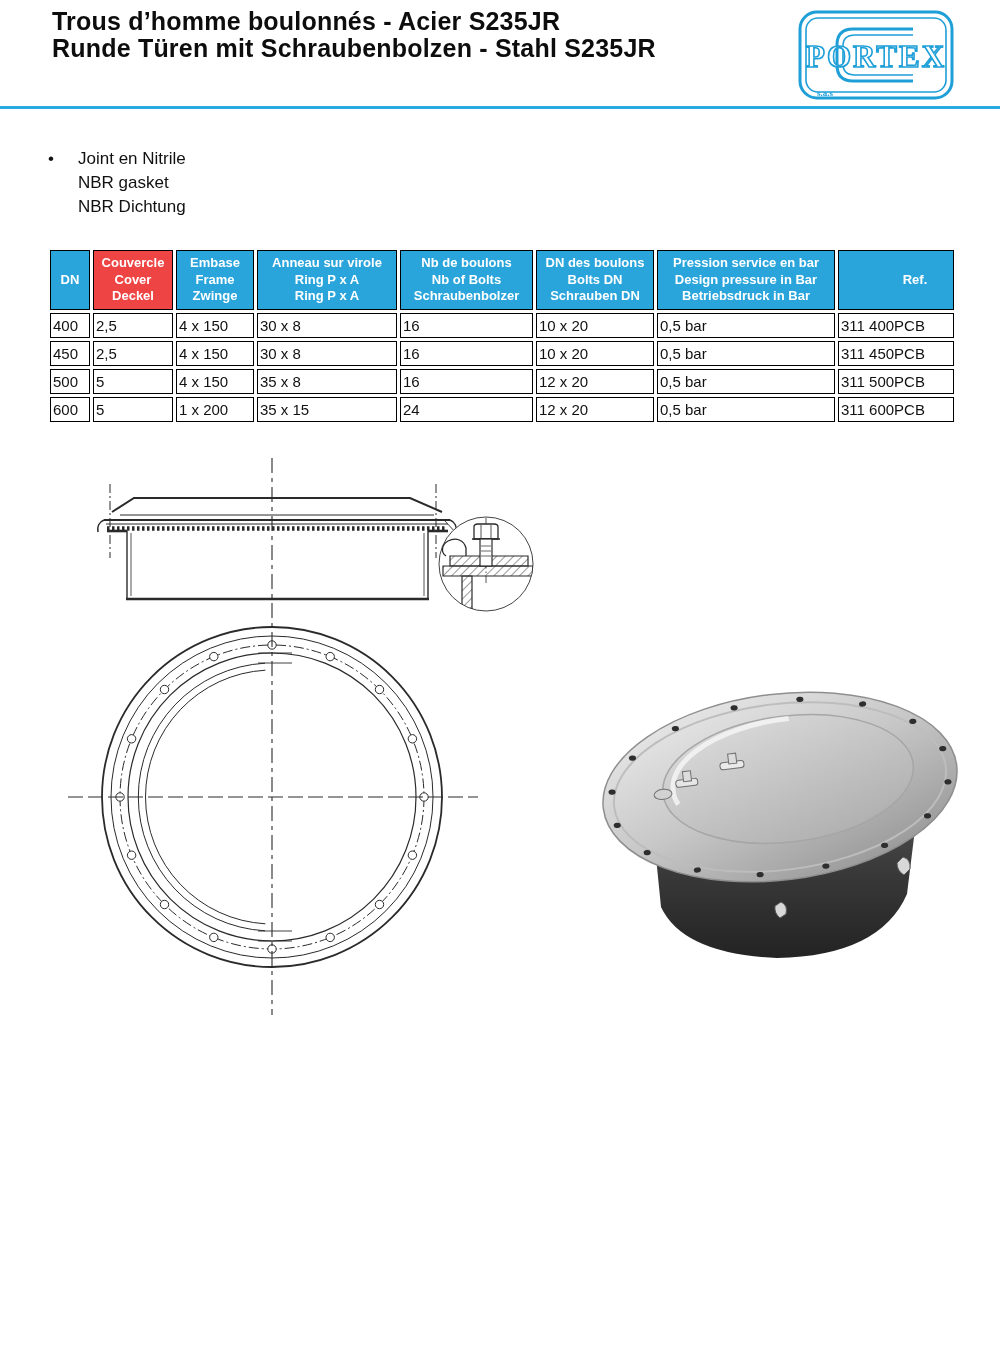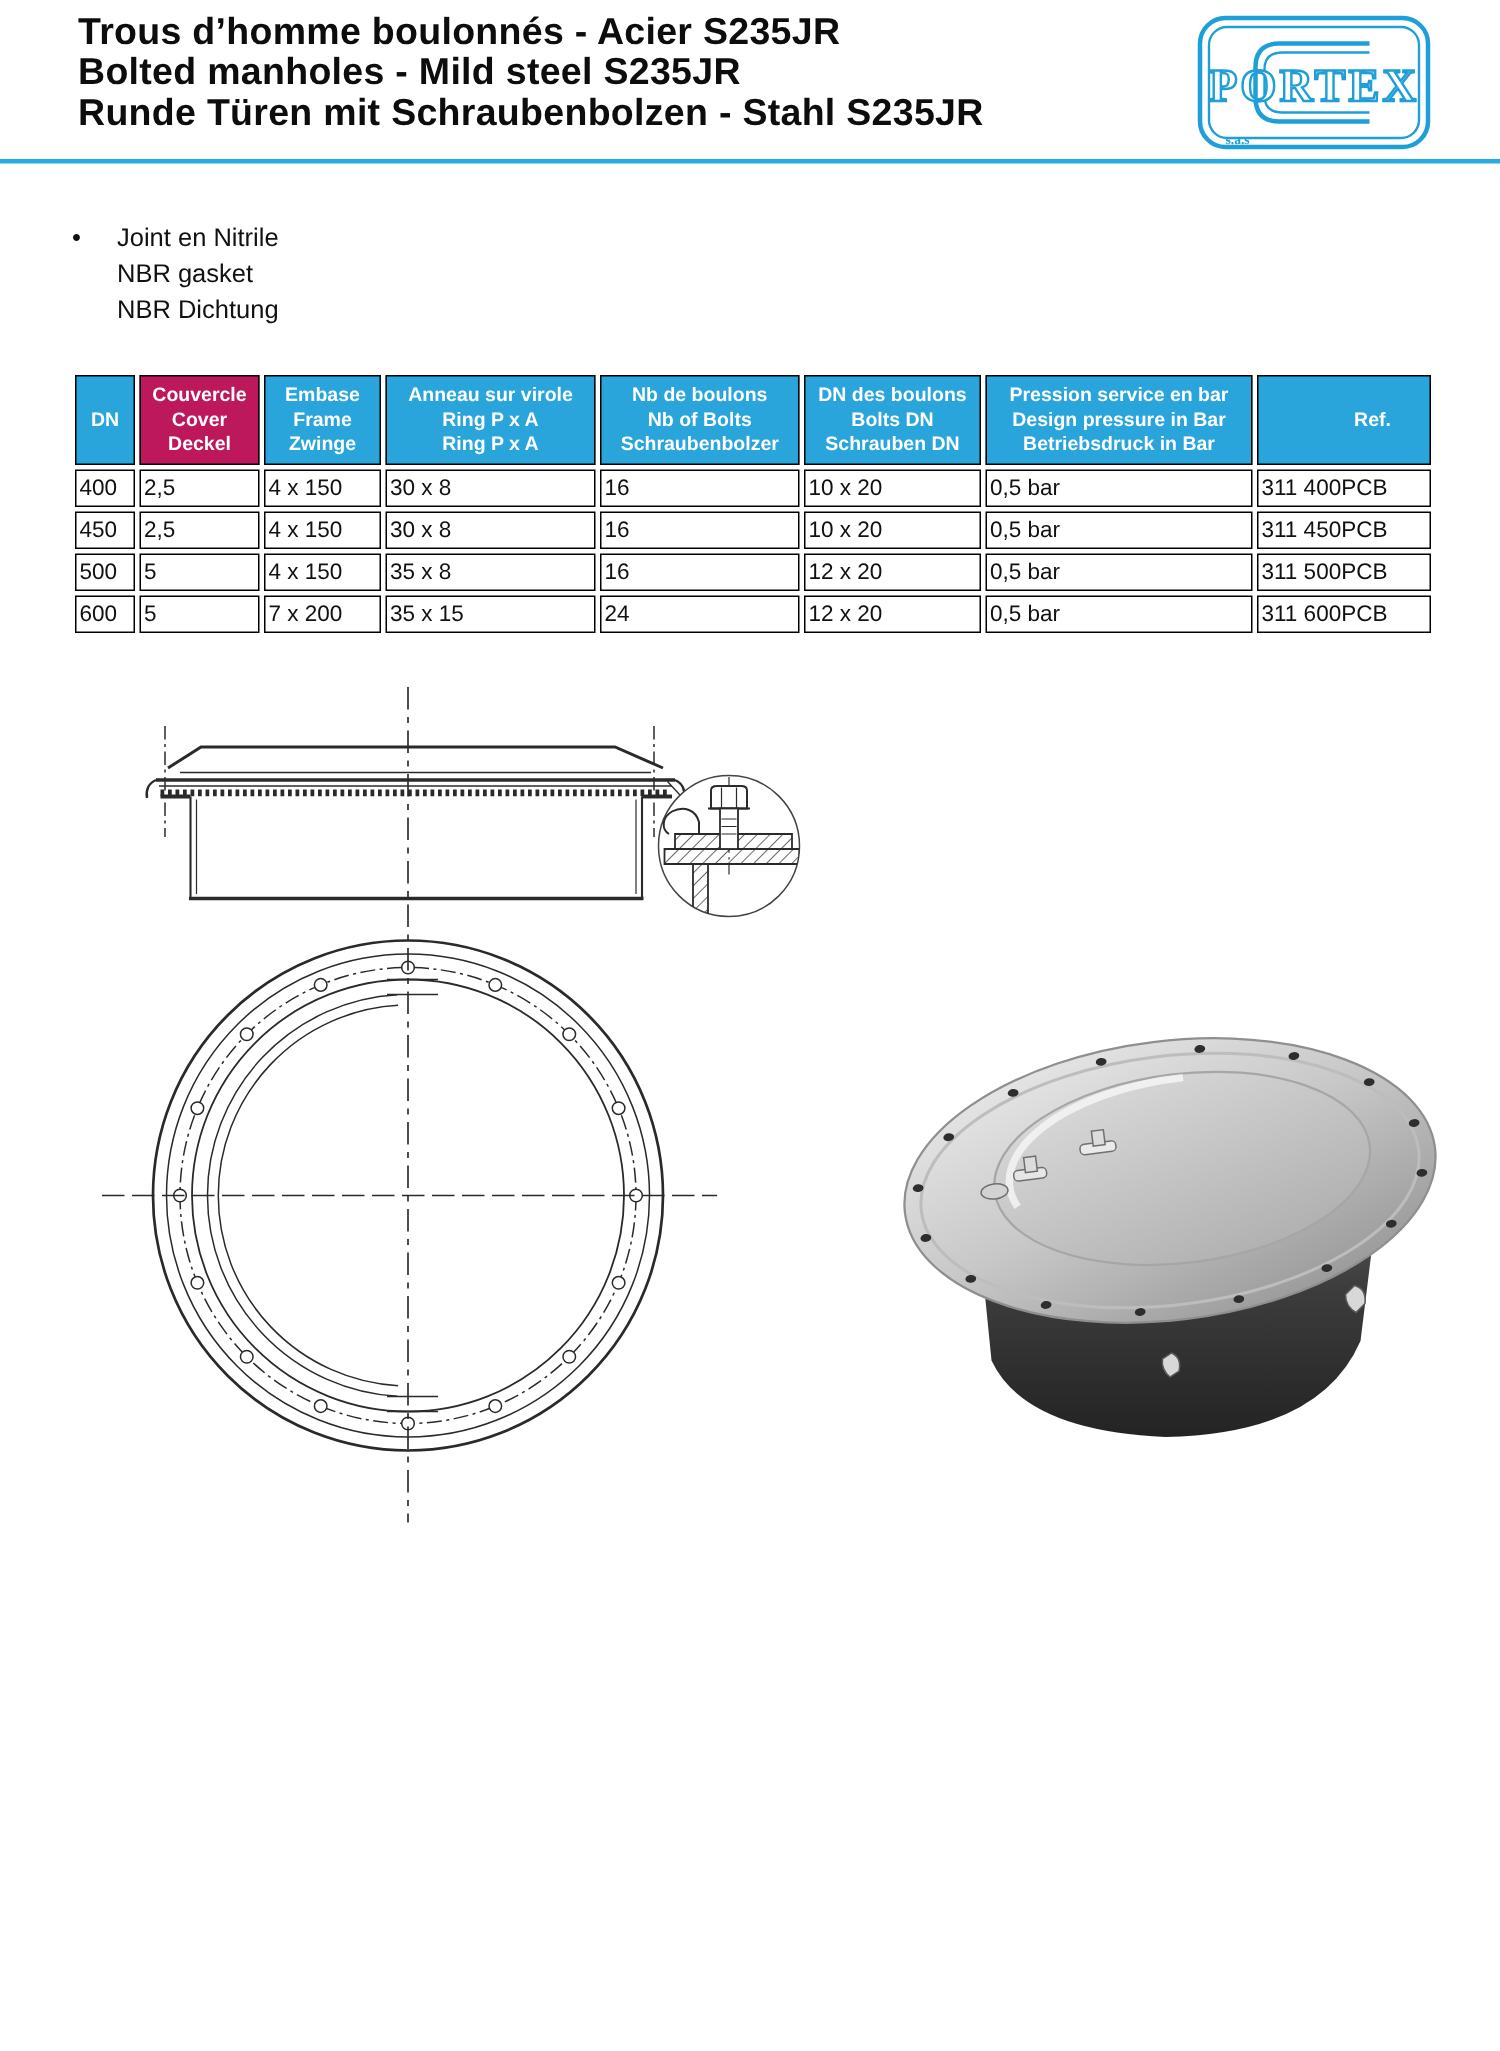--- a/index.html
+++ b/index.html
@@ -70,21 +70,20 @@
     text-align:center; font-size:11px; color:#3b82f6;
   }
 </style>
 </head>
 <body>
 
 <div class="page">
 
   <div class="titles">
     <div class="title-line">Trous d’homme boulonnés - Acier S235JR</div>
-    <div class="title-line">Bolted manholes - Mild steel S235JR</div>
     <div class="title-line">Runde Türen mit Schraubenbolzen - Stahl S235JR</div>
   </div>
 
   <div class="logo-box">
     <svg width="168" height="102" viewBox="0 0 168 102">
       <g fill="none" stroke="#1f9fd8">
         <rect x="5" y="7" width="152" height="86" rx="17" stroke-width="3"></rect>
         <rect x="11" y="13" width="140" height="74" rx="12" stroke-width="1.6"></rect>
         <path d="M118,24 L58,24 Q42,24 42,40 L42,60 Q42,76 58,76 L118,76" stroke-width="3"></path>
         <path d="M118,30 L60,30 Q48,30 48,41 L48,59 Q48,70 60,70 L118,70" stroke-width="1.6"></path>
@@ -119,21 +118,21 @@
           <col class="c2">
           <col class="c3">
         <col class="c4">
           <col class="c5">
           <col class="c6">
           <col class="c7">
       </colgroup>
       <thead>
           <tr>
             <th style="background: rgb(41, 165, 220);">DN</th>
-            <th style="background: #be185d; margin-top: 16px;">Couvercle<br>Cover<br>Deckel</th>
+            <th style="background: #ef4444; margin-top: 16px;">Couvercle<br>Cover<br>Deckel</th>
             <th style="background: rgb(41, 165, 220);">Embase<br>Frame<br>Zwinge</th>
             <th style="background: rgb(41, 165, 220);">Anneau sur virole<br>Ring P x A<br>Ring P x A</th>
             <th style="background: rgb(41, 165, 220);">Nb de boulons<br>Nb of Bolts<br>Schraubenbolzer</th>
             <th style="background: rgb(41, 165, 220);">DN des boulons<br>Bolts DN<br>Schrauben DN</th>
             <th style="background: rgb(41, 165, 220);">Pression service en bar<br>Design pressure in Bar<br>Betriebsdruck in Bar</th>
             <th style="background: rgb(41, 165, 220); padding-left: 39px;">Ref.</th>
           </tr>
         </thead>
       <tbody>
           <tr>
@@ -162,21 +161,21 @@
             <td>4 x 150</td>
             <td>35 x 8</td>
             <td>16</td>
             <td>12 x 20</td>
             <td>0,5 bar</td>
             <td>311 500PCB</td>
           </tr>
           <tr>
             <td>600</td>
             <td>5</td>
-            <td>7 x 200</td>
+            <td>1 x 200</td>
             <td>35 x 15</td>
             <td>24</td>
             <td>12 x 20</td>
             <td>0,5 bar</td>
             <td>311 600PCB</td>
           </tr>
         </tbody>
     </table>
   </div>
 

